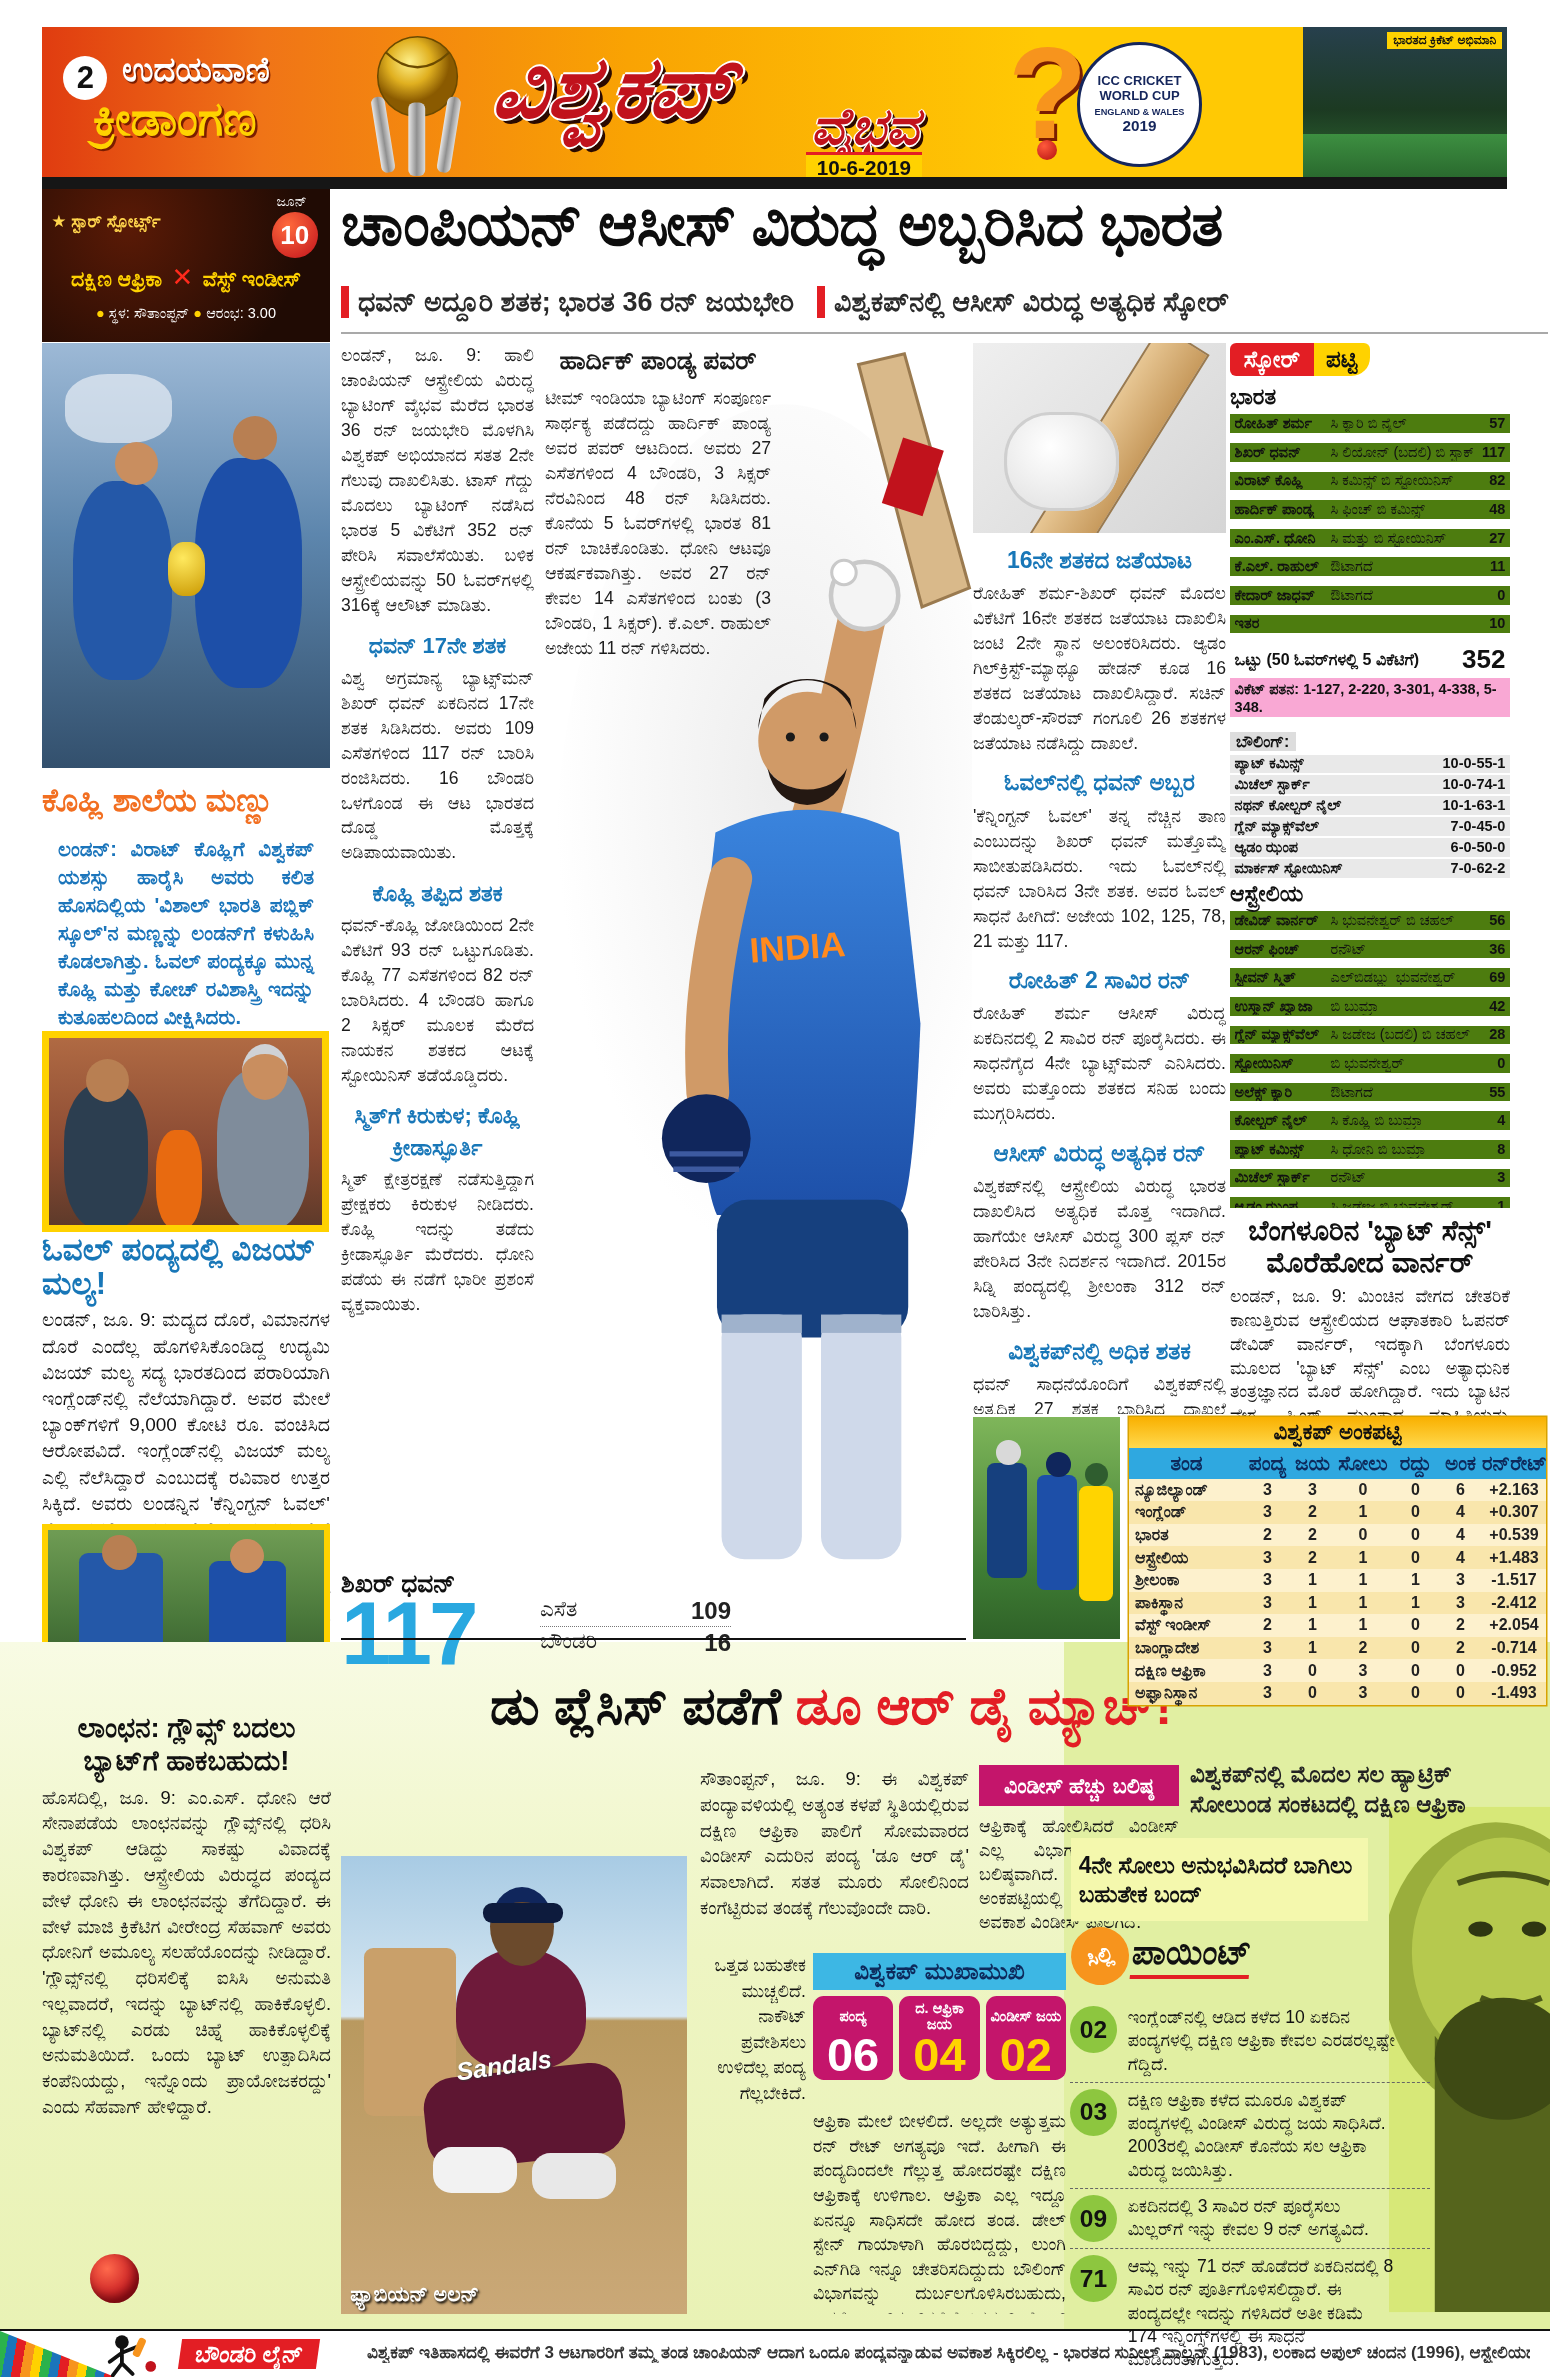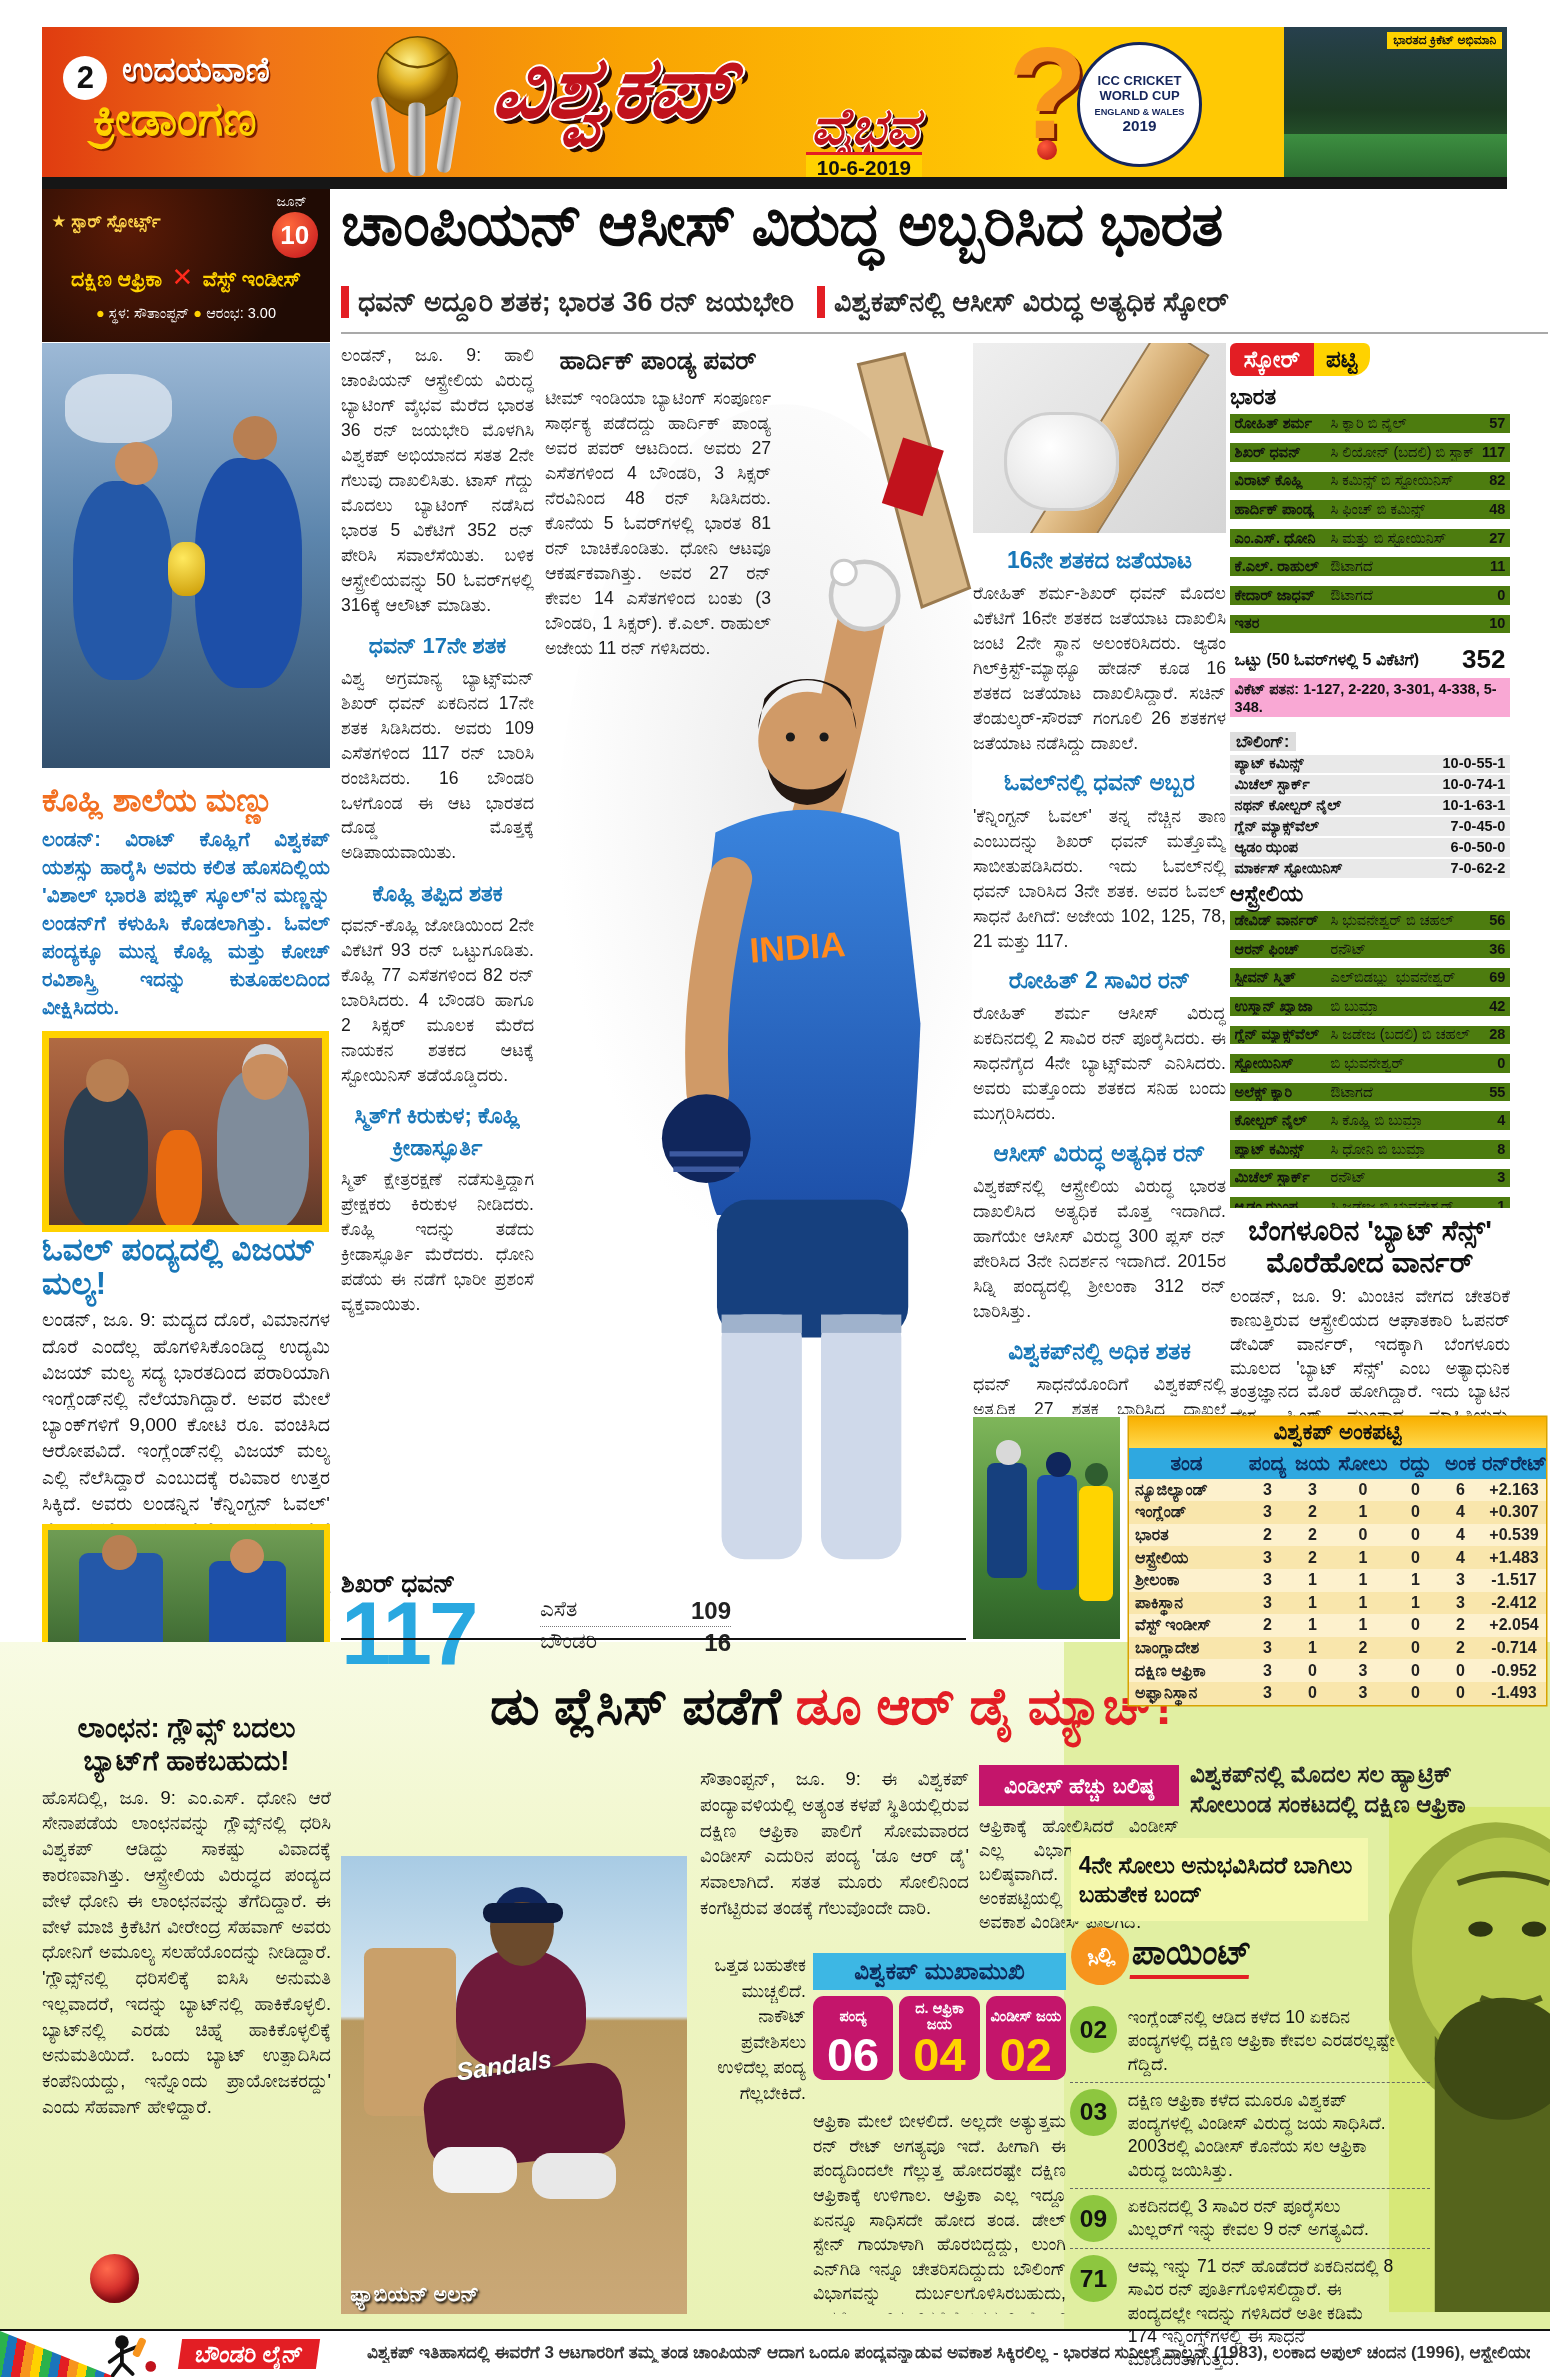--- a/index.html
+++ b/index.html
@@ -21,21 +21,21 @@
     text-shadow:-1.5px 0 #fff,1.5px 0 #fff,0 -1.5px #fff,0 1.5px #fff,3.8px 3.8px 0 #2b0a00}
   .date-chip{left:764px;top:125px;background:#ffd200;border-top:3.1px solid #e31e24;border-bottom:3.1px solid #e31e24;
     font-size:20.7px;font-weight:bold;padding:0.8px 10.7px;color:#111}
   .qmark{left:966px;top:-9.2px;font-size:130px;font-weight:900;color:#f7941d;text-shadow:3.1px 3.1px 0 #7a1d00}
   .qball{left:995px;top:113px;width:20px;height:20px;border-radius:50%;background:radial-gradient(circle at 35% 30%,#ff5a3c,#b40f0f)}
   .icc{left:1035px;top:15.3px;width:119px;height:119px;border-radius:50%;background:#fff;border:3.8px solid #15265c;
     display:flex;flex-direction:column;align-items:center;justify-content:center;text-align:center;color:#15265c}
   .icc .l1{font-size:13px;font-weight:800;width:92px;line-height:1.15}
   .icc .l2{font-size:9.2px;font-weight:bold;margin-top:3.1px}
   .icc .l3{font-size:15.3px;font-weight:900}
-  .fans{right:0;top:0;width:223px;height:150px;background:linear-gradient(180deg,#27404d 0%,#1c3a22 55%,#2f6d33 100%)}
+  .fans{right:0;top:0;width:204px;height:150px;background:linear-gradient(180deg,#27404d 0%,#1c3a22 55%,#2f6d33 100%)}
   .fans .grass{position:absolute;bottom:0;left:0;right:0;height:43px;background:linear-gradient(180deg,#3d8f41,#2a6a2e)}
   .fans-cap{position:absolute;top:4.6px;right:4.6px;background:#ffd200;color:#111;font-size:12.2px;font-weight:bold;padding:1.5px 6.1px}
   
   .preview{left:42px;top:189px;width:288px;height:153px;color:#fff;
     background:radial-gradient(circle at 30% 25%,#5a1a06,#200b04 75%)}
   .pv-channel{position:absolute;left:9.2px;top:22px;color:#ffd54d;font-size:17px;font-weight:bold}
   .pv-month{position:absolute;right:15.3px;top:4.6px;font-size:13.8px;color:#fff;text-align:center;width:46px}
   .pv-day{position:absolute;right:12.2px;top:23px;width:46px;height:46px;border-radius:50%;
     background:radial-gradient(circle at 35% 30%,#ff6a3c,#c1121c);display:flex;align-items:center;justify-content:center;
     font-size:26px;font-weight:900}
@@ -78,21 +78,21 @@
   .stat-mini .row{display:flex;justify-content:space-between;padding:1.5px 0}
   .stat-mini .row:first-child{border-bottom:1.5px dotted #777}
   .stat-mini b{font-size:24px}
   .stat-rule{left:341px;top:1638px;width:625px;height:2.3px;background:#111;z-index:3}
   
   .lphoto{left:42px;width:288px;overflow:hidden}
   .kohli-photo{top:343px;height:425px;background:linear-gradient(180deg,#9db9d6 0%,#5d86ad 45%,#33506d 100%)}
   .blob{position:absolute;border-radius:40%}
   .kohli-art{left:42px;top:782px;width:288px}
   .kohli-art h3{margin:0 0 6.1px;font-size:32px;font-weight:900;color:#f26f21}
-  .kohli-art p{margin:0;font-size:20px;line-height:1.4;text-align:justify;color:#1b75bb;font-weight:bold}
+  .kohli-art p{margin:16px;font-size:20px;line-height:1.4;text-align:justify;color:#1b75bb;font-weight:bold}
   .mallya-photo{top:1031px;height:187px;border:7.7px solid #ffd200;width:273px;
     background:linear-gradient(180deg,#b06a43 0%,#8a4a33 60%,#5e3a2a 100%)}
   .mallya-art{left:42px;top:1233px;width:288px}
   .mallya-art h3{margin:0 0 6.1px;font-size:31px;font-weight:900;color:#1877b8;line-height:1.1}
   .mallya-art p{margin:0;font-size:19px;line-height:1.38;text-align:justify}
   .dhoni-photo{top:1524px;height:150px;border:6.1px solid #ffd200;width:276px;
     background:linear-gradient(180deg,#6f9c54 0%,#49773a 60%,#35592c 100%)}
   .fig{position:absolute;border-radius:9.2px}
   
   .score{left:1230px;top:343px;width:280px;height:865px;font-size:14.5px;overflow:hidden}

